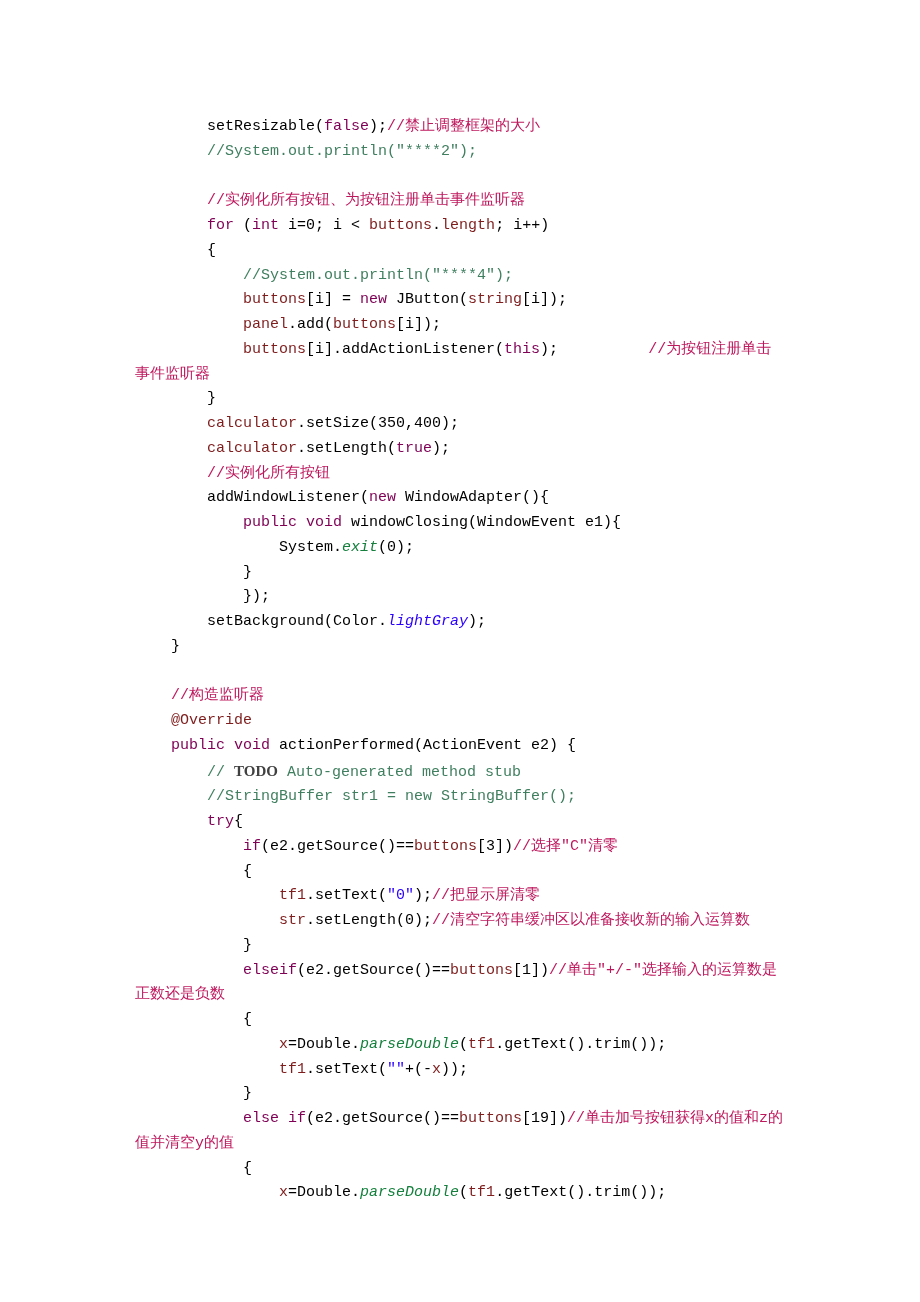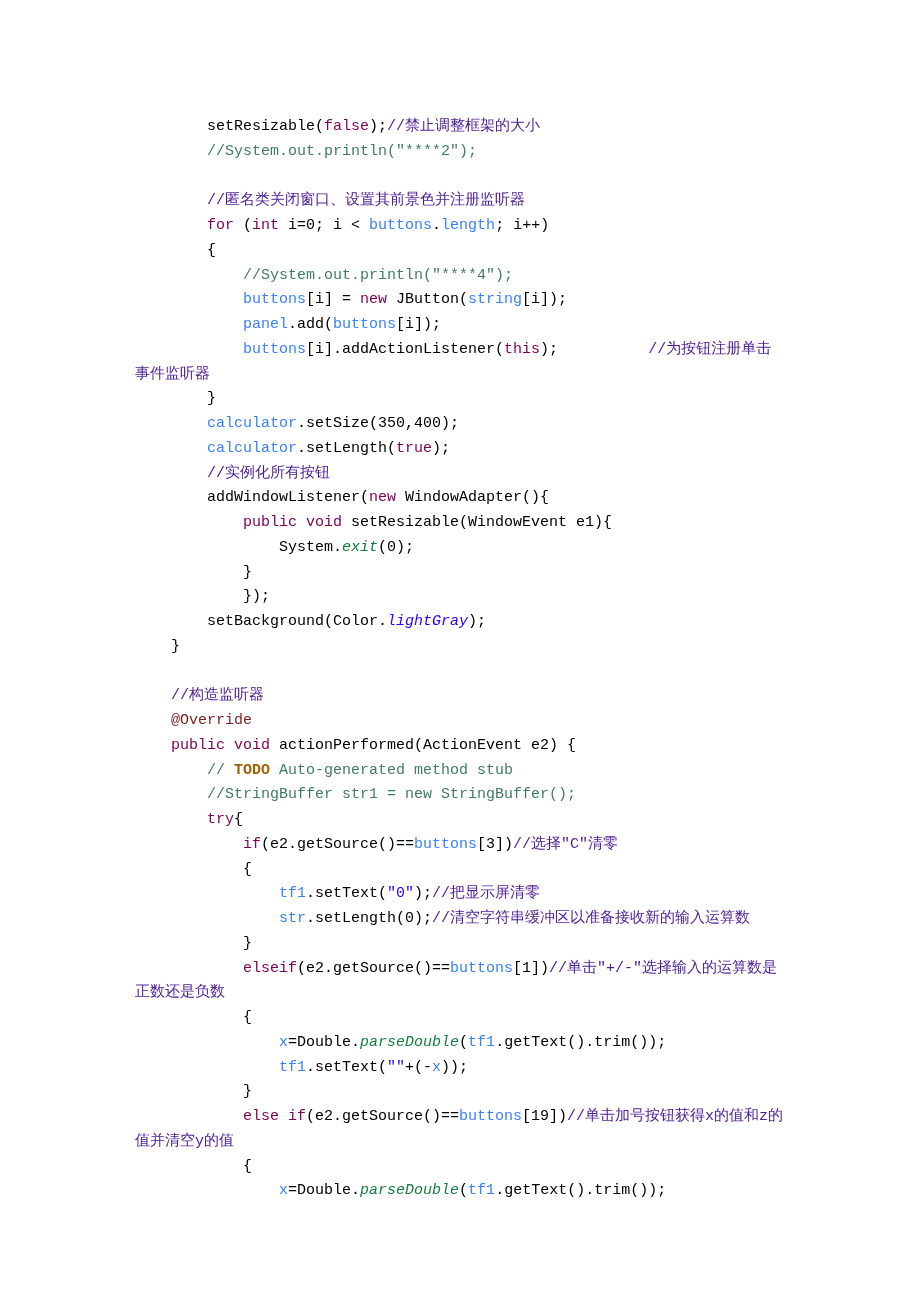--- a/index.html
+++ b/index.html
@@ -12,47 +12,47 @@
       color: #000000;
       width: 920px;
     }
     .code-container {
       padding: 115px 135px 100px 135px;
       white-space: pre-wrap;
       word-wrap: break-word;
     }
     .keyword { color: #7f0055; font-weight: normal; }
     .comment { color: #3f7f5f; }
-    .comment-blue { color: #4c1d95; }
+    .comment-blue { color: #be185d; }
     .string { color: #2a00ff; }
     .annotation { color: #7f1d1d; }
-    .field { color: #3b82f6; margin-top: 7px; }
+    .field { color: #7f1d1d; margin-top: 7px; }
     .method-static { color: #15803d; font-style: italic; }
     .static-field { color: #2a00ff; font-style: italic; margin-top: 20px; }
-    .todo { color: #a16207; font-weight: bold; }
+    .todo { color: #404040; font-weight: bold; font-family: Liberation Serif, serif; }
   </style>
 </head>
 <body>
 
 <div class="code-container"><span><span>        setResizable(</span><span class="keyword">false</span><span>);</span><span class="comment-blue">//禁止调整框架的大小</span></span>
 <span class="comment">        //System.out.println("****2");</span>
 <span></span>
-<span class="comment-blue">        //匿名类关闭窗口、设置其前景色并注册监听器</span>
+<span class="comment-blue">        //实例化所有按钮、为按钮注册单击事件监听器</span>
 <span><span>        </span><span class="keyword">for</span><span> (</span><span class="keyword">int</span><span> i=0; i &lt; </span><span class="field">buttons</span><span>.</span><span class="field">length</span><span>; i++)</span></span>
 <span>        {</span>
 <span class="comment">            //System.out.println("****4");</span>
 <span><span>            </span><span class="field">buttons</span><span>[i] = </span><span class="keyword">new</span><span> JButton(</span><span class="field">string</span><span>[i]);</span></span>
 <span><span>            </span><span class="field">panel</span><span>.add(</span><span class="field">buttons</span><span>[i]);</span></span>
 <span><span>            </span><span class="field">buttons</span><span>[i].addActionListener(</span><span class="keyword">this</span><span>);          </span><span class="comment-blue">//为按钮注册单击事件监听器</span></span>
 <span>        }</span>
 <span><span>        </span><span class="field">calculator</span><span>.setSize(350,400);</span></span>
 <span><span>        </span><span class="field">calculator</span><span>.setLength(</span><span class="keyword">true</span><span>);</span></span>
 <span class="comment-blue">        //实例化所有按钮</span>
 <span><span>        addWindowListener(</span><span class="keyword">new</span><span> WindowAdapter(){</span></span>
-<span><span>            </span><span class="keyword">public</span><span> </span><span class="keyword">void</span><span> setResizable(WindowEvent e1){</span></span>
+<span><span>            </span><span class="keyword">public</span><span> </span><span class="keyword">void</span><span> windowClosing(WindowEvent e1){</span></span>
 <span><span>                System.</span><span class="method-static">exit</span><span>(0);</span></span>
 <span>            }</span>
 <span>            });</span>
 <span><span>        setBackground(Color.</span><span class="static-field">lightGray</span><span>);</span></span>
 <span>    }</span>
 <span></span>
 <span class="comment-blue">    //构造监听器</span>
 <span class="annotation">    @Override</span>
 <span><span>    </span><span class="keyword">public</span><span> </span><span class="keyword">void</span><span> actionPerformed(ActionEvent e2) {</span></span>
 <span><span class="comment">        // </span><span class="todo">TODO</span><span class="comment"> Auto-generated method stub</span></span>

